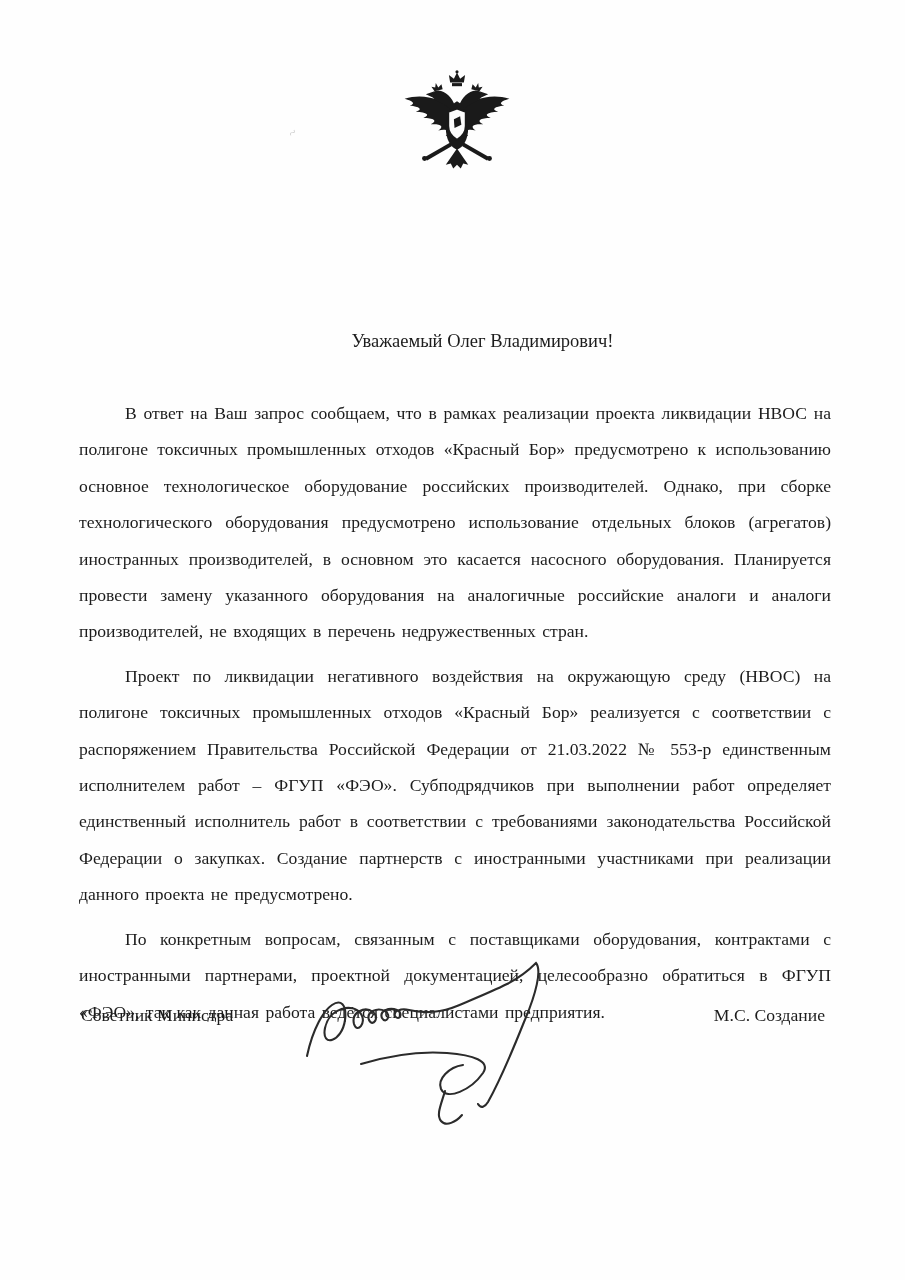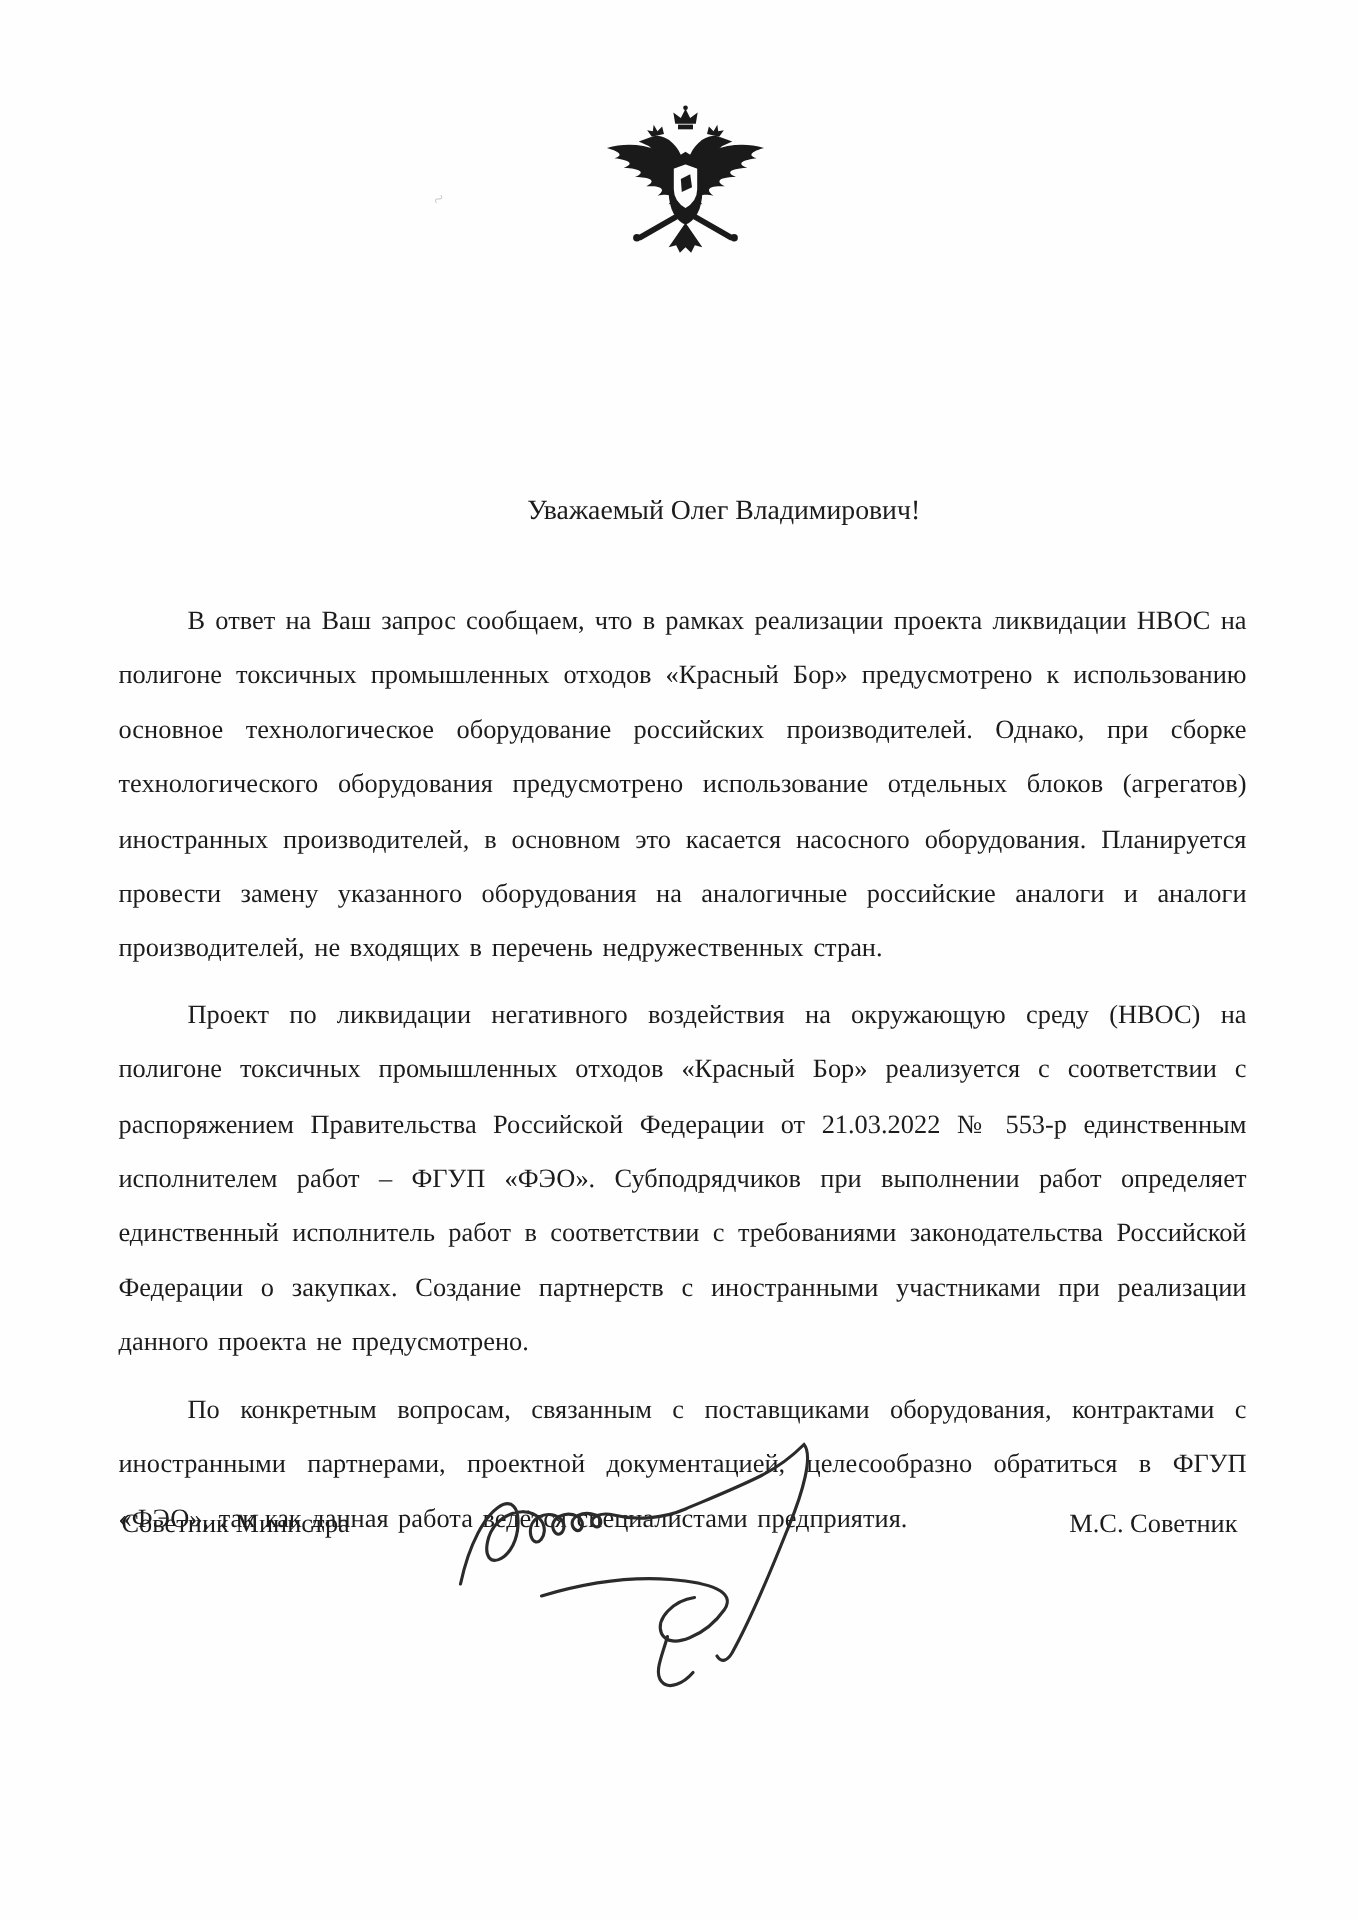--- a/index.html
+++ b/index.html
@@ -131,21 +131,21 @@
   <div class="salutation">Уважаемый Олег Владимирович!</div>
 
   <div class="body-text">
     <p>В ответ на Ваш запрос сообщаем, что в рамках реализации проекта ликвидации НВОС на полигоне токсичных промышленных отходов «Красный Бор» предусмотрено к использованию основное технологическое оборудование российских производителей. Однако, при сборке технологического оборудования предусмотрено использование отдельных блоков (агрегатов) иностранных производителей, в основном это касается насосного оборудования. Планируется провести замену указанного оборудования на аналогичные российские аналоги и аналоги производителей, не входящих в перечень недружественных стран.</p>
     <p>Проект по ликвидации негативного воздействия на окружающую среду (НВОС) на полигоне токсичных промышленных отходов «Красный Бор» реализуется с соответствии с распоряжением Правительства Российской Федерации от 21.03.2022 № 553-р единственным исполнителем работ – ФГУП «ФЭО». Субподрядчиков при выполнении работ определяет единственный исполнитель работ в соответствии с требованиями законодательства Российской Федерации о закупках. Создание партнерств с иностранными участниками при реализации данного проекта не предусмотрено.</p>
     <p>По конкретным вопросам, связанным с поставщиками оборудования, контрактами с иностранными партнерами, проектной документацией, целесообразно обратиться в ФГУП «ФЭО», так как данная работа ведётся специалистами предприятия.</p>
   </div>
 
   <div class="sig-row">
     <span>Советник Министра</span>
-    <span>М.С. Советник</span>
+    <span>М.С. Создание</span>
   </div>
 
   <div class="signature">
     <svg viewBox="0 0 360 175" xmlns="http://www.w3.org/2000/svg">
       <g fill="none" stroke="#2b2b2b" stroke-width="2.1" stroke-linecap="round">
         <path d="M12 96 C24 40 54 28 50 60 C47 82 26 88 30 68 C34 48 58 42 66 54 C72 63 62 74 59 64 C56 52 70 46 78 52 C85 57 78 68 74 60 C71 52 82 47 90 51 C97 55 91 65 87 58 C84 51 94 47 102 50 C109 53 104 62 100 56 C98 51 106 48 114 50 C130 54 148 52 162 46 C176 40 196 32 212 24 C224 18 234 10 241 3 C247 10 241 34 229 62 C217 92 203 124 193 142 C190 147 186 149 183 144"></path>
         <path d="M66 104 C96 95 126 91 152 93 C178 95 196 101 188 113 C176 130 152 141 146 129 C142 119 154 107 168 105"></path>
         <path d="M150 131 C146 145 141 155 146 161 C151 167 161 162 167 155"></path>
       </g>
     </svg>

